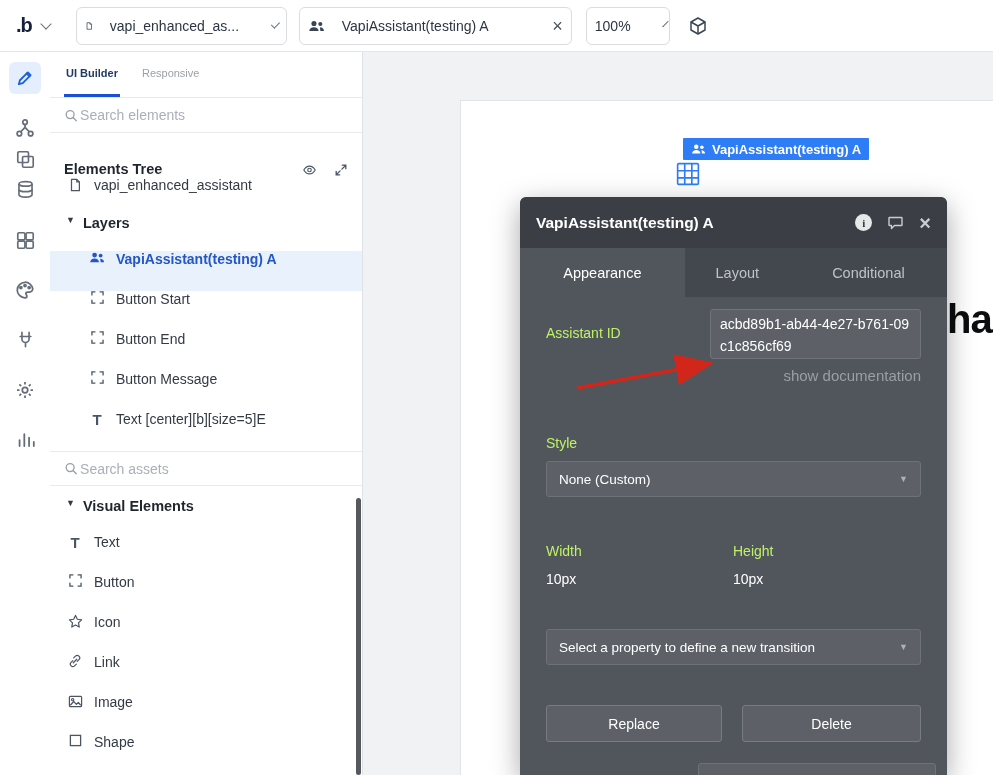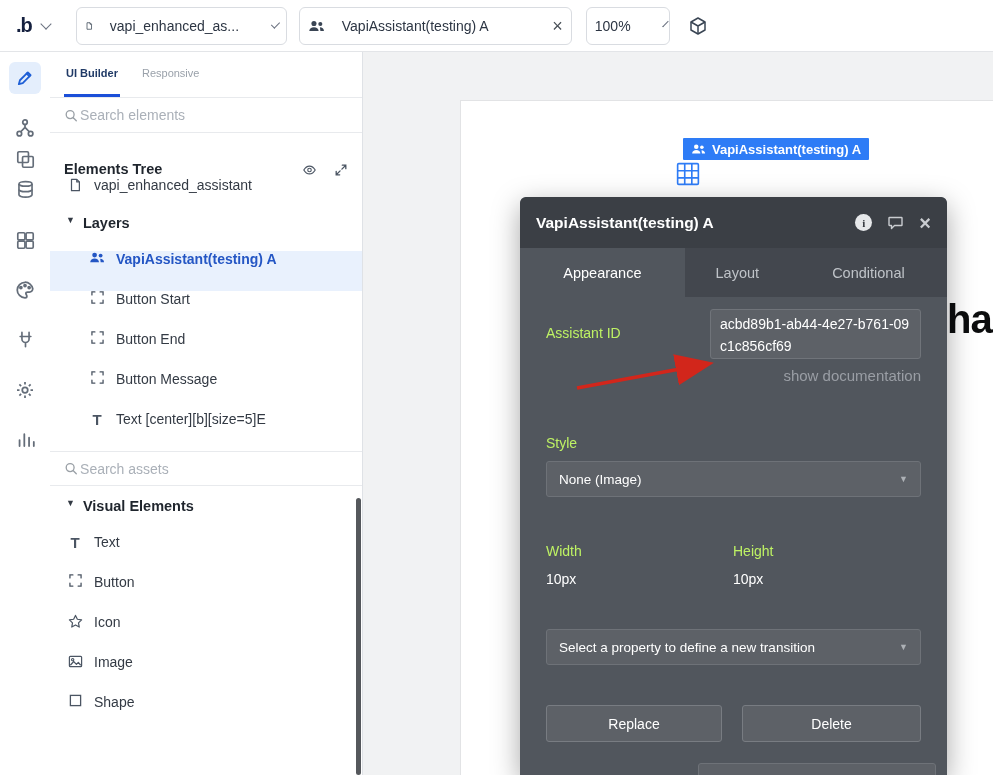--- a/index.html
+++ b/index.html
@@ -314,20 +314,28 @@
   <div class="row asset">
     <span class="ticon">
       <svg width="15" height="15" viewBox="0 0 16 16" stroke="#4b5563" fill="none" stroke-width="1.3" stroke-linejoin="round">
           <path d="M8 1.5l2 4.1 4.5.6-3.3 3.2.8 4.5L8 11.7l-4 2.2.8-4.5L1.5 6.2l4.5-.6z"></path>
         </svg>
     </span>
     <span>Icon</span>
   </div>
   <div class="row asset">
     <span class="ticon">
+      <svg width="14" height="14" viewBox="0 0 16 16" stroke="#4b5563" fill="none" stroke-width="1.4" stroke-linecap="round">
+          <path d="M6.5 4.5l2-2a2.8 2.8 0 014 4l-2 2M9.5 11.5l-2 2a2.8 2.8 0 01-4-4l2-2M6 10l4-4"></path>
+        </svg>
+    </span>
+    <span>Link</span>
+  </div>
+  <div class="row asset">
+    <span class="ticon">
       <svg width="15" height="15" viewBox="0 0 16 16" stroke="#4b5563" fill="none" stroke-width="1.3" stroke-linejoin="round">
           <rect x="1.5" y="2.5" width="13" height="11" rx="1"></rect>
           <circle cx="5" cy="6" r="1.2"></circle>
           <path d="M2.5 12l3.5-4 3 3 2-2 2.5 3"></path>
         </svg>
     </span>
     <span>Image</span>
   </div>
   <div class="row asset">
     <span class="ticon">
@@ -380,21 +388,21 @@
       <span class="p-tab w2">Layout</span>
       <span class="p-tab w3">Conditional</span>
     </div>
 
     <span class="plabel" style="left:26px;top:128px">Assistant ID</span>
     <div class="pinput">acbd89b1-ab44-4e27-b761-09c1c856cf69</div>
     <span class="doclink">show documentation</span>
 
     <span class="plabel" style="left:26px;top:238px">Style</span>
     <div class="dd" style="top:264px">
-      <span>None (Image)</span>
+      <span>None (Custom)</span>
       <span class="arr">▼</span>
     </div>
 
     <span class="plabel" style="left:26px;top:346px">Width</span>
     <span class="plabel" style="left:213px;top:346px">Height</span>
     <span class="pvalue" style="left:26px;top:374px">10px</span>
     <span class="pvalue" style="left:213px;top:374px">10px</span>
 
     <div class="dd" style="top:432px">
       <span>Select a property to define a new transition</span>

